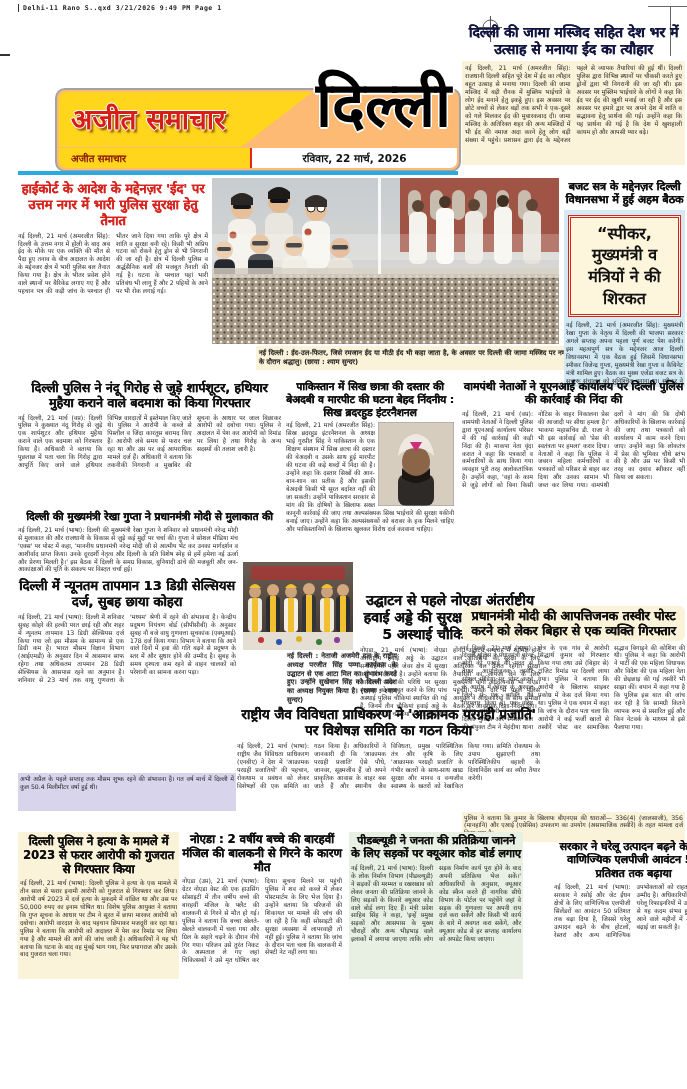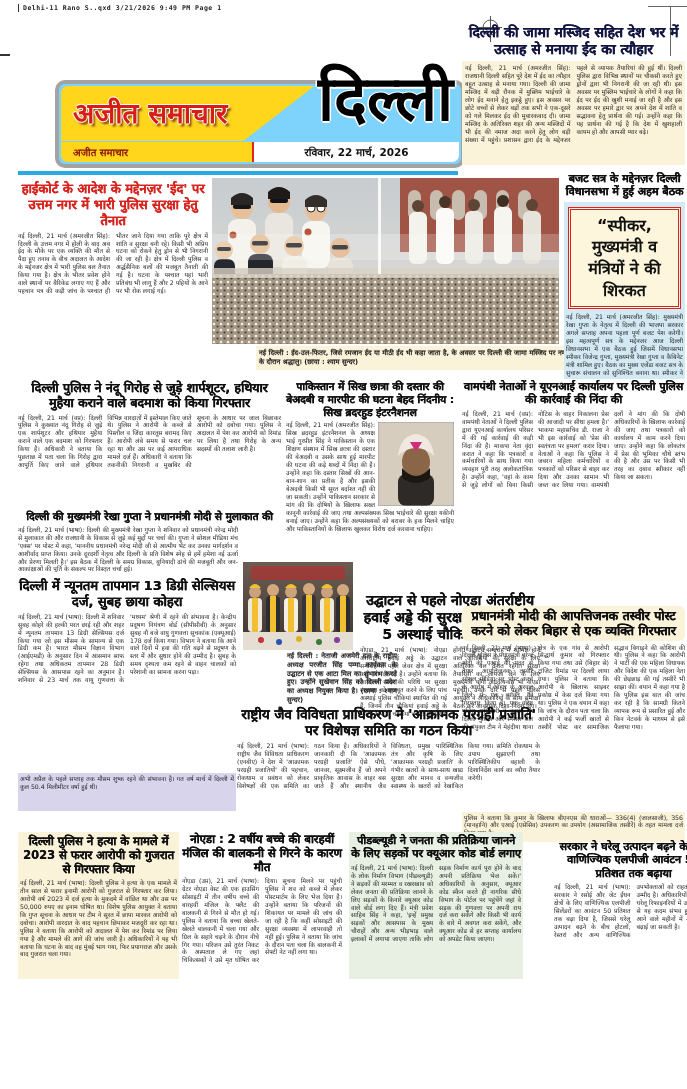--- a/index.html
+++ b/index.html
@@ -8,21 +8,21 @@
   .abs{position:absolute;}
   
   .slug{font-family:"DejaVu Sans Mono","Liberation Mono",monospace;font-size:6.5px;font-weight:bold;
         color:#222;border-left:1px solid #333;padding-left:4px;letter-spacing:.5px;}
   .mark{background:#666;}
   .regbar span.dot{display:inline-block;width:9px;height:6px;border-radius:1.5px;margin-right:1px;vertical-align:middle;}
   .d-c{background:#00aeef;} .d-m{background:#ec008c;} .d-y{background:#ffe800;} .d-k{background:#111;}
   .graypair{color:#b3b3b3;font-size:7px;letter-spacing:-1px;}
   .plus{color:#888;font-size:9px;font-weight:bold;}
   
-  #masthead{left:55px;top:80px;width:402px;height:80px;background:#7dd3fc;border:4px solid #a3a3a3;border-radius:10px;}
+  #masthead{left:55px;top:88px;width:402px;height:80px;background:#fdba74;border:2px solid #a3a3a3;border-radius:10px;}
   #masthead .yellow{position:absolute;left:2px;top:2px;width:63%;height:55px;background:#ffd61b;
         border-radius:7px 0 0 0;clip-path:polygon(0 0,100% 0,72% 100%,0 100%);}
   #masthead .brand{position:absolute;left:14px;top:16px;font-size:28px;font-weight:900;color:#d81d17;line-height:1;
         text-shadow:-1px 0 #fff,1px 0 #fff,0 -1px #fff,0 1px #fff,2.5px 2.5px 2px rgba(90,10,6,.65);}
   #masthead .edition{position:absolute;right:8px;top:-16px;font-size:62px;font-weight:900;color:#000;line-height:1;
         text-shadow:-1.5px 0 #fff,1.5px 0 #fff,0 -1.5px #fff,0 1.5px #fff;}
   #masthead .strip{position:absolute;left:2px;right:2px;bottom:2px;height:20px;display:flex;}
   #masthead .strip .s-l{flex:0 0 45%;background:#ffd61b;border-radius:0 0 0 7px;font-size:10px;font-weight:bold;
         color:#8b1209;display:flex;align-items:center;padding-left:12px;}
   #masthead .strip .s-r{flex:1;background:#fff;border-radius:0 0 7px 0;font-size:10.5px;font-weight:bold;color:#111;
@@ -150,21 +150,21 @@
           <circle cx="96" cy="54" r="3.5" fill="#b5543a"></circle>
       </g>
       <rect x="0" y="96" width="347" height="70" fill="url(#crowd)"></rect>
       <rect x="0" y="90" width="347" height="10" fill="#d8d2c6" opacity=".8"></rect>
       <rect x="0" y="56" width="347" height="26" fill="#ffffff" opacity=".22"></rect>
       <rect x="166" y="0" width="3" height="96" fill="#fff" opacity=".85"></rect>
     </svg>
   </div>
   <div class="abs cap cream" style="left:212px;top:346px;width:341px;padding:3px;">नई दिल्ली : ईद-उल-फितर, जिसे रमजान ईद या मीठी ईद भी कहा जाता है, के अवसर पर दिल्ली की जामा मस्जिद पर नमाज अदा करने के दौरान श्रद्धालु। (छाया : श्याम सुन्दर)</div>
 
-  <div class="abs" style="left:564px;top:172px;width:121px;">
+  <div class="abs" style="left:564px;top:180px;width:121px;">
     <h2 class="hl" style="font-size:11px;">बजट सत्र के मद्देनज़र दिल्ली विधानसभा में हुई अहम बैठक</h2>
     <div class="blue" style="padding:2px;">
       <div class="pq">“स्पीकर, मुख्यमंत्री व मंत्रियों ने की शिरकत</div>
       <div class="bd" style="height:64px;">नई दिल्ली, 21 मार्च (अमरजीत सिंह): मुख्यमंत्री रेखा गुप्ता के नेतृत्व में दिल्ली की भाजपा सरकार अगले सप्ताह अपना पहला पूर्ण बजट पेश करेगी। इस महत्वपूर्ण सत्र के मद्देनजर आज दिल्ली विधानसभा में एक बैठक हुई जिसमें विधानसभा स्पीकर विजेन्द्र गुप्ता, मुख्यमंत्री रेखा गुप्ता व कैबिनेट मंत्री शामिल हुए। बैठक का मुख्य एजेंडा बजट सत्र के सुचारू संचालन को सुनिश्चित बनाना था। स्पीकर ने सुरक्षा प्रबंधों व सदस्यों हेतु आवश्यक सुविधाओं को लेकर अधिकारियों को विस्तृत जानकारी दी। मुख्यमंत्री रेखा गुप्ता ने स्पीकर को आने वाले बजट के मुख्य उद्देश्यों व आगामी सरकार की प्राथमिकताओं बारे जानकारी दी। उन्होंने कहा कि बजट में महिलाओं व युवाओं के सशक्तिकरण हेतु विशेष योजनाएं शामिल की जाएंगी।</div>
     </div>
   </div>
 
   <div class="abs" style="left:18px;top:380px;width:263px;">
     <h2 class="hl" style="font-size:12.5px;">दिल्ली पुलिस ने नंदू गिरोह से जुड़े शार्पशूटर, हथियार मुहैया कराने वाले बदमाश को किया गिरफ्तार</h2>
     <div class="bd c3" style="height:86px;">नई दिल्ली, 21 मार्च (वप्र): दिल्ली पुलिस ने कुख्यात नंदू गिरोह से जुड़े एक शार्पशूटर और हथियार मुहैया कराने वाले एक बदमाश को गिरफ्तार किया है। अधिकारी ने बताया कि पूछताछ में पता चला कि गिरोह द्वारा आपूर्ति किए जाने वाले हथियार विभिन्न वारदातों में इस्तेमाल किए जाते थे। पुलिस ने आरोपी के कब्जे से पिस्तौल व जिंदा कारतूस बरामद किए हैं। आरोपी लंबे समय से फरार चल रहा था और उस पर कई आपराधिक मामले दर्ज हैं। अधिकारी ने बताया कि तकनीकी निगरानी व मुखबिर की सूचना के आधार पर जाल बिछाकर आरोपी को दबोचा गया। पुलिस ने अदालत में पेश कर आरोपी को रिमांड पर लिया है तथा गिरोह के अन्य सदस्यों की तलाश जारी है।</div>

